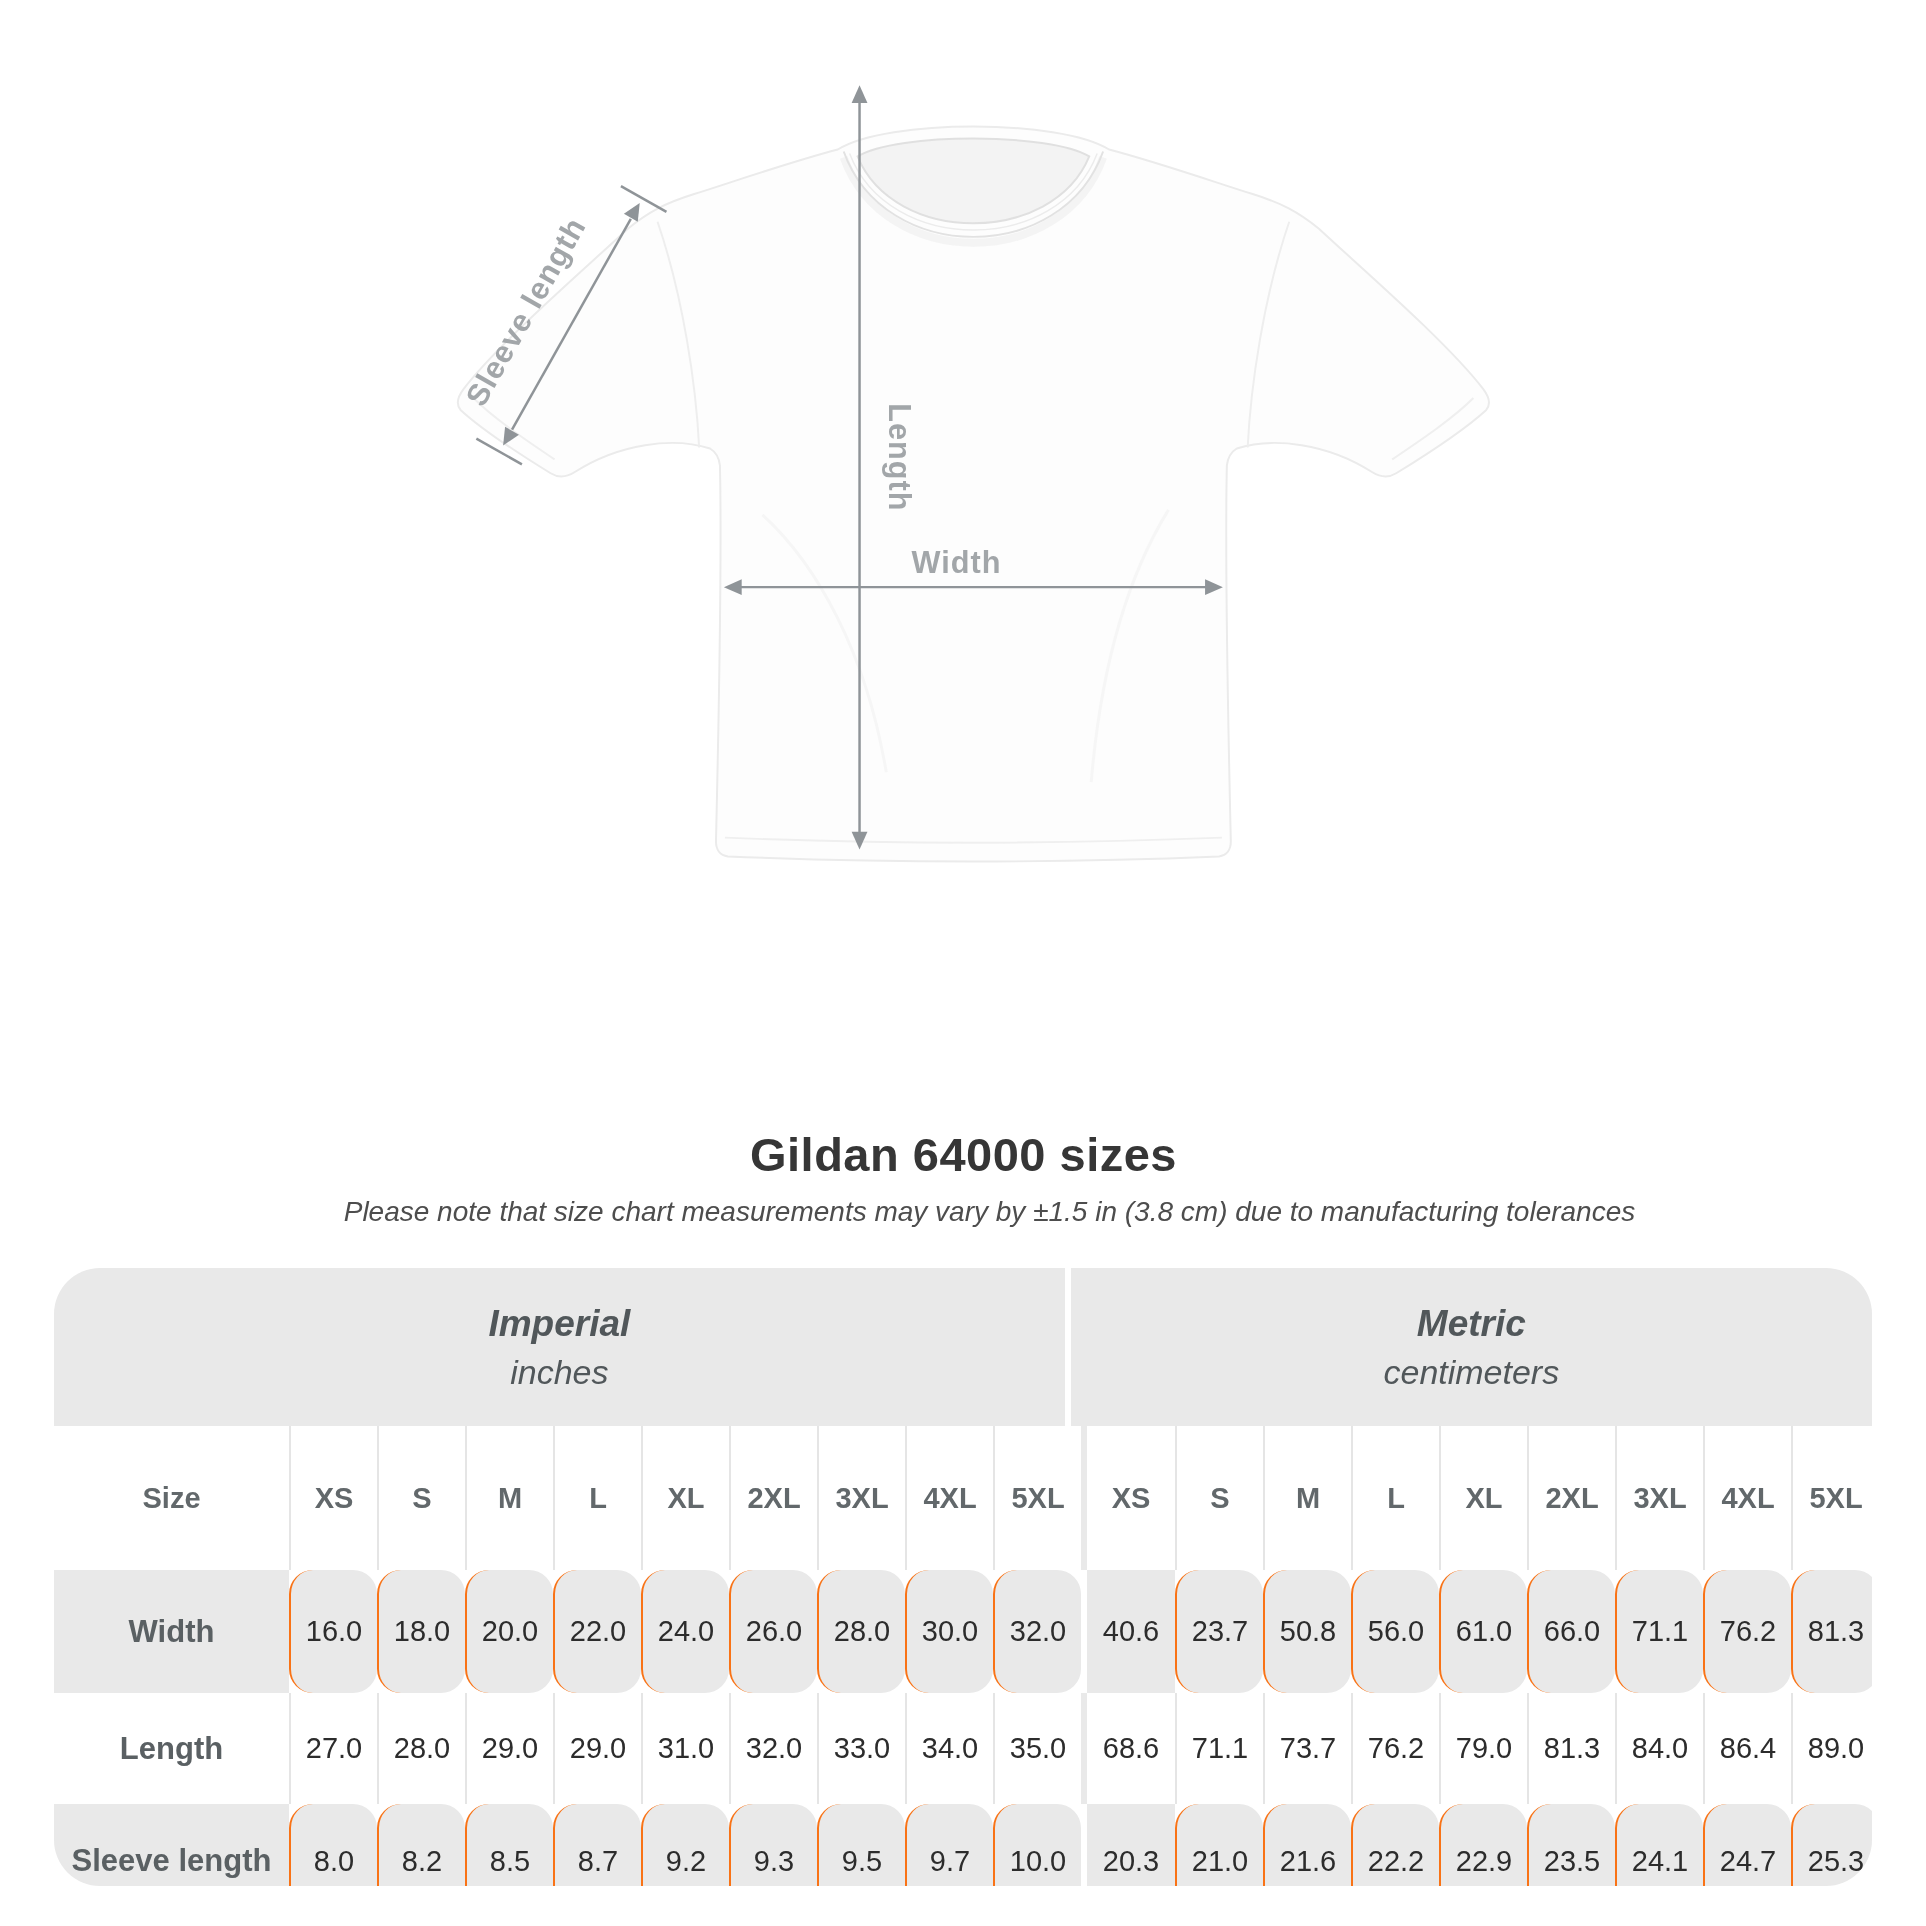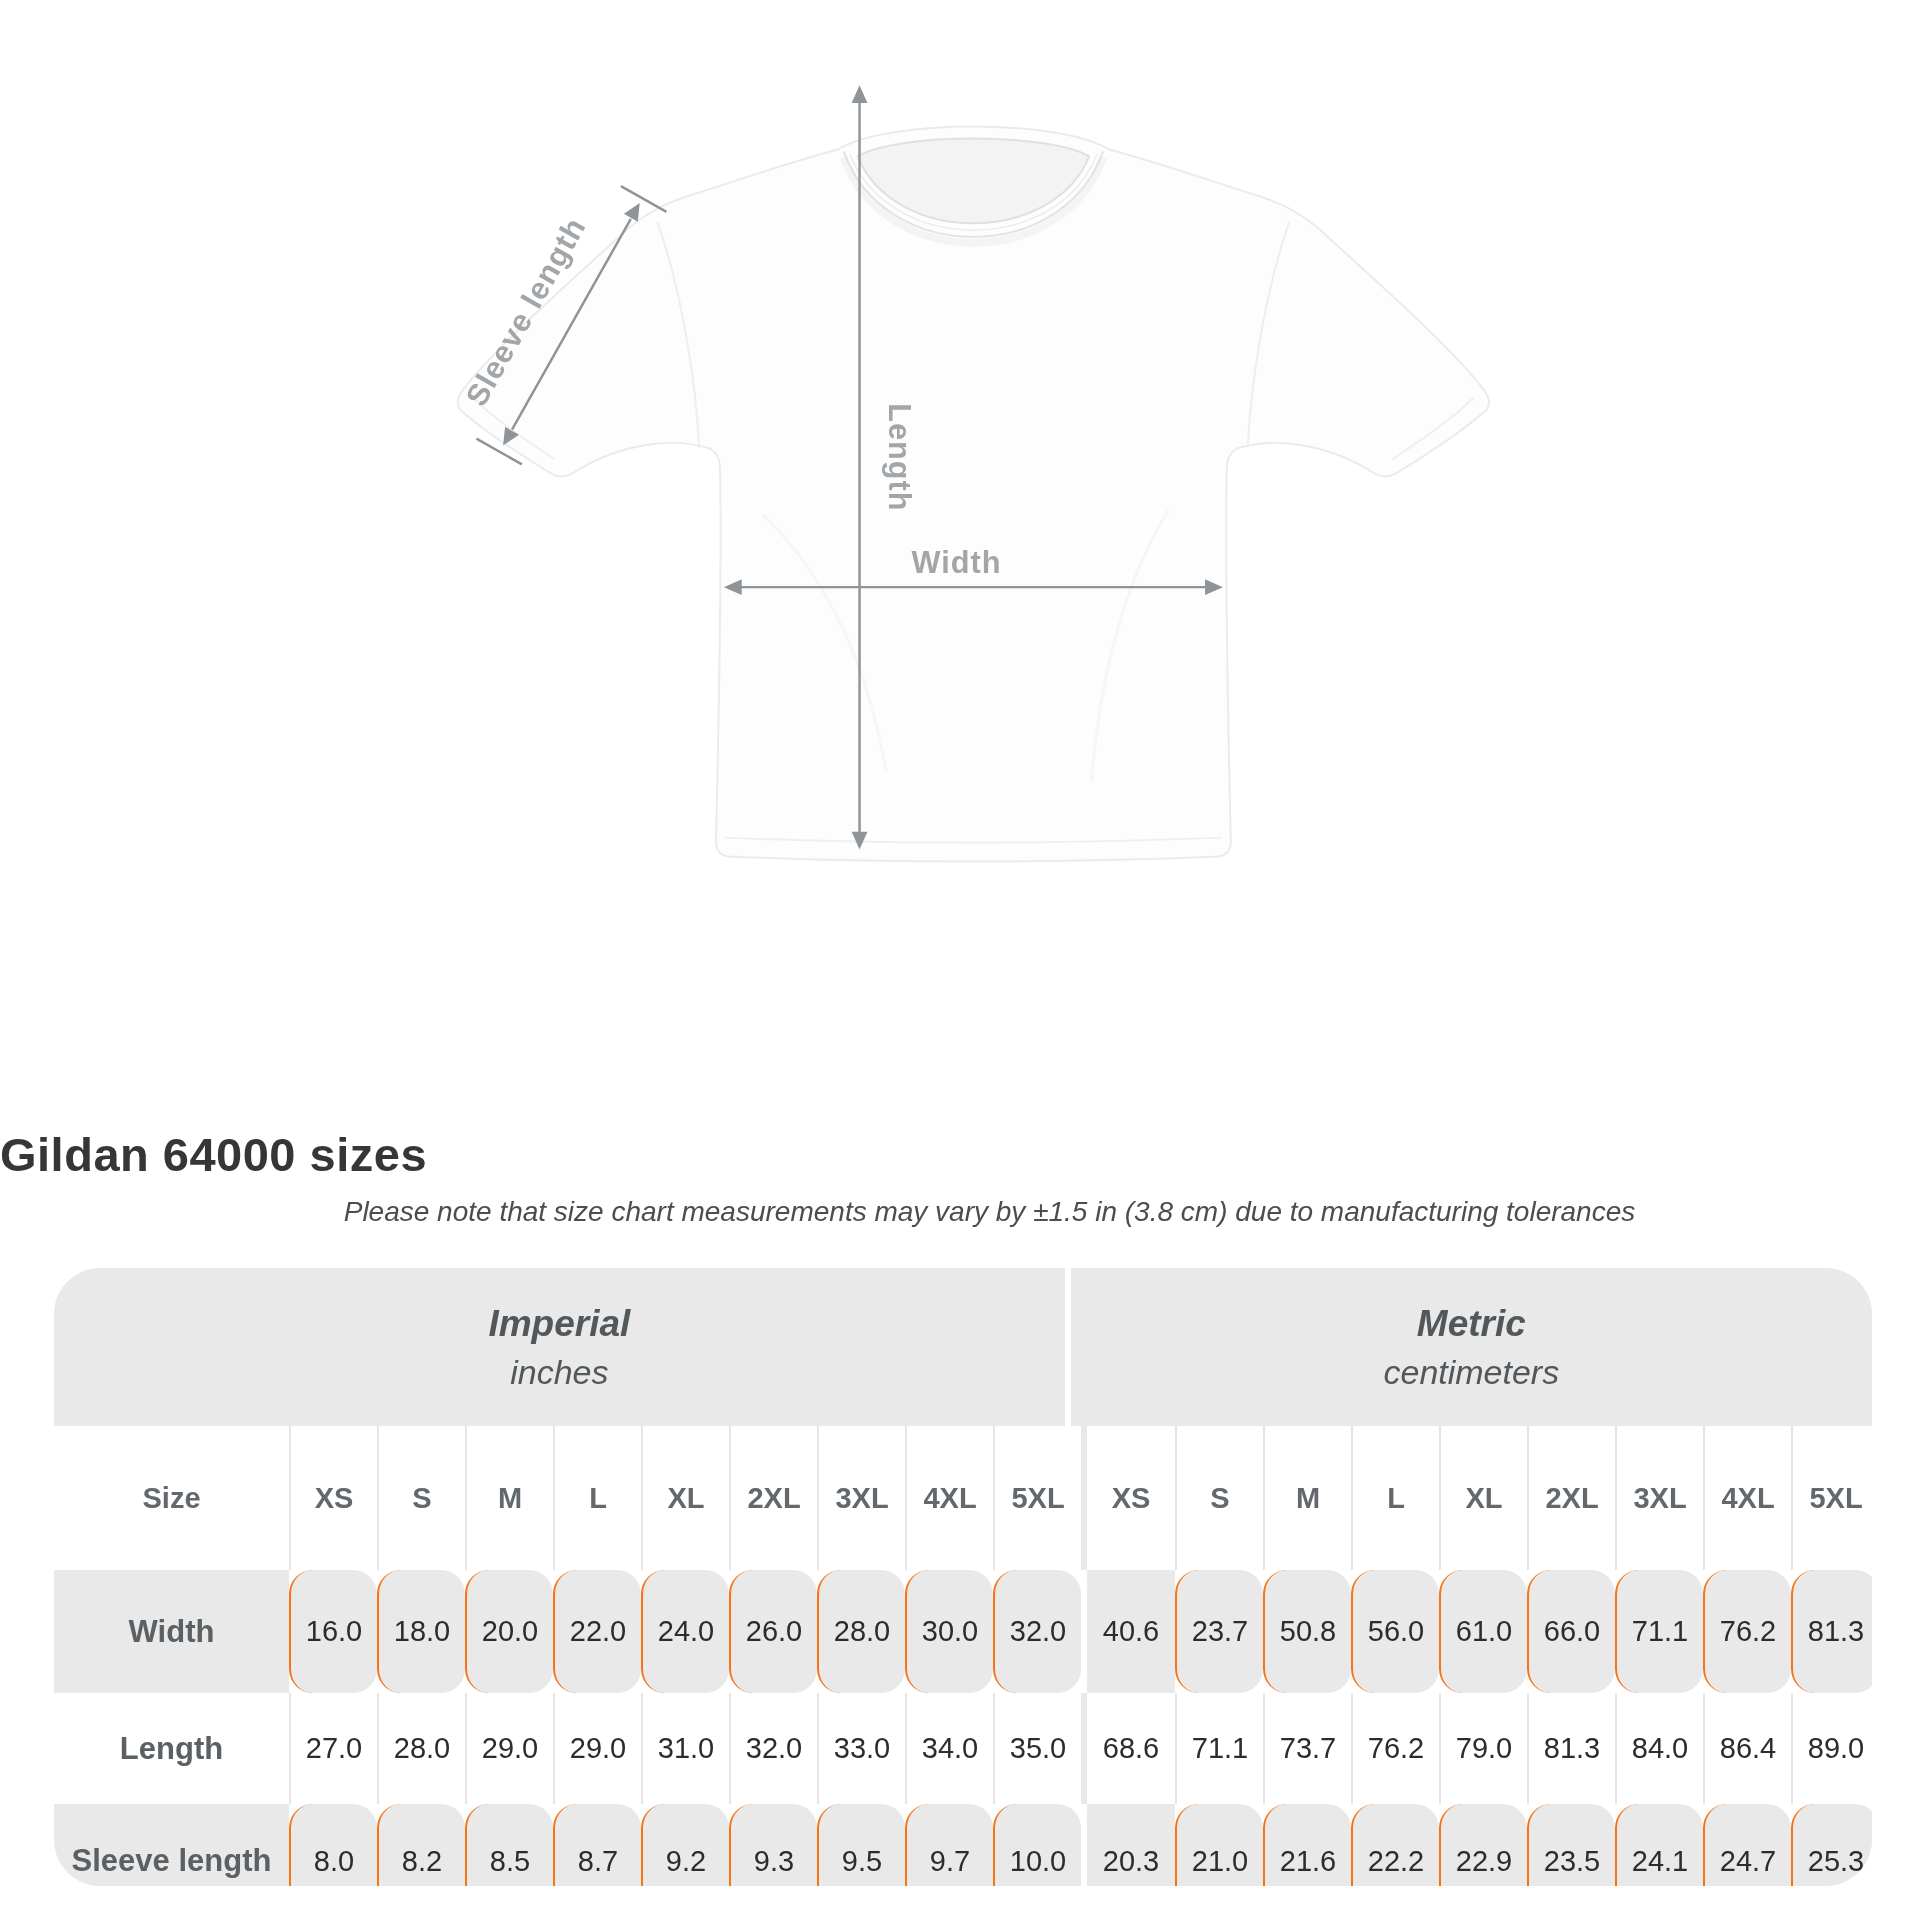--- a/index.html
+++ b/index.html
@@ -12,20 +12,21 @@
     height: 1927px;
     background: #ffffff;
     overflow: hidden;
   }
 
   svg.shirt-diagram { position: absolute; left: 0; top: 0; }
 
   .title {
     position: absolute;
     top: 1127px; left: 0; width: 100%;
+    text-align: center;
     font-size: 47px;
     font-weight: 700;
     color: #363636;
     letter-spacing: 0.5px;
   }
   .subtitle {
     position: absolute;
     top: 1196px; left: 0; width: 100%;
     text-align: center;
     font-style: italic;

